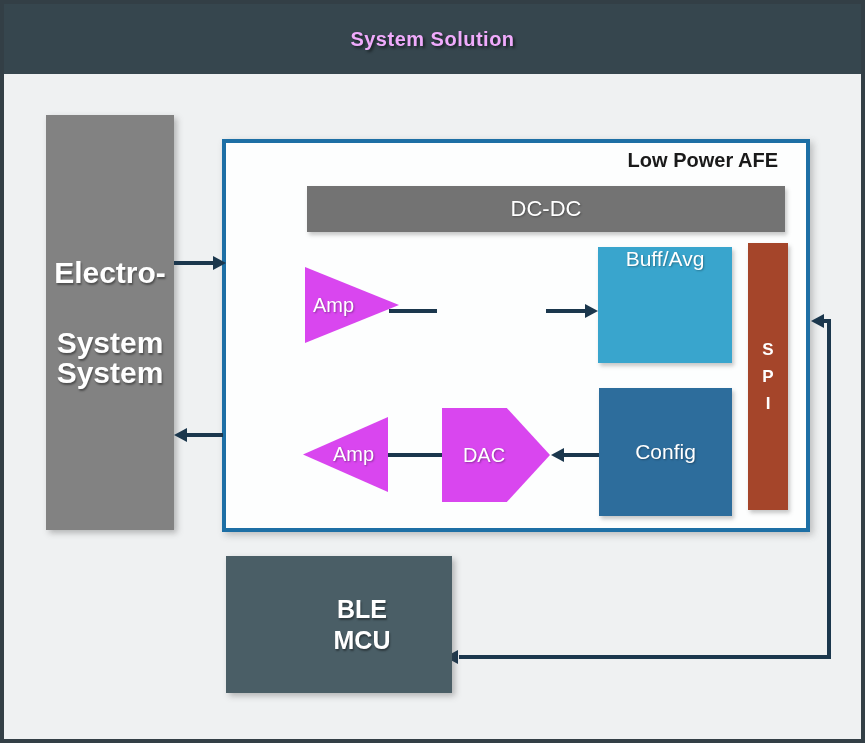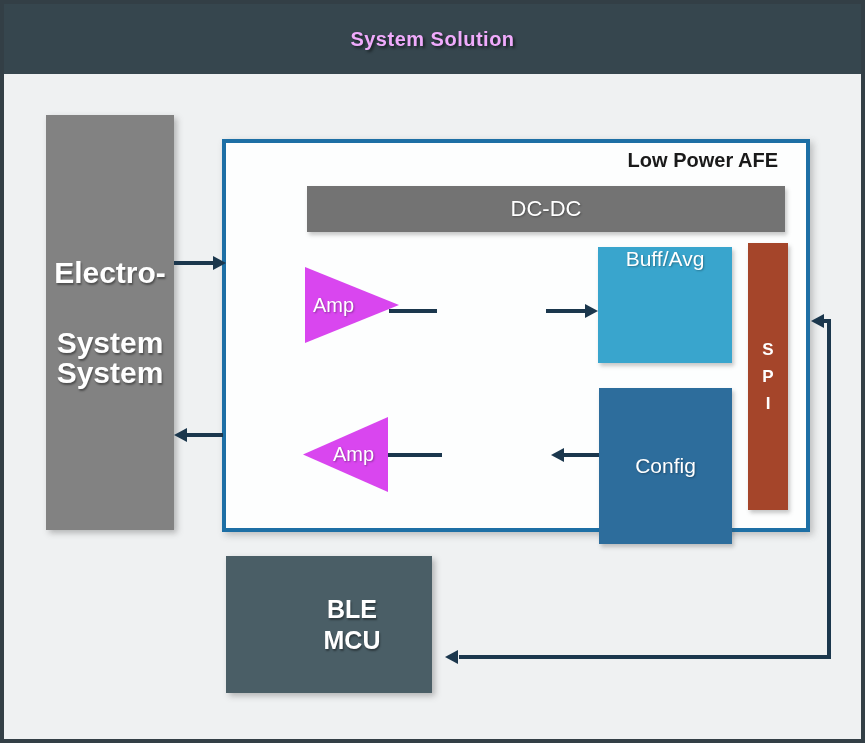--- a/index.html
+++ b/index.html
@@ -50,32 +50,32 @@
   .dac{left:216px;top:265px;width:108px;height:94px;
     clip-path:polygon(0 0,60% 0,100% 50%,60% 100%,0 100%);justify-content:center;padding-right:24px;box-sizing:border-box;}
   .amp-left{left:77px;top:274px;width:85px;height:75px;
     clip-path:polygon(100% 0,100% 100%,0 50%);justify-content:flex-start;padding-left:30px;box-sizing:border-box;}
   .buff{
     position:absolute;left:372px;top:104px;width:134px;height:116px;background:#39a5cd;
     display:flex;align-items:flex-start;justify-content:center;color:#fff;font-size:21px;
     box-shadow:2px 3px 4px rgba(70,70,70,.3);text-shadow:1px 1px 2px rgba(0,0,0,.3);
   }
   .config{
-    position:absolute;left:373px;top:245px;width:133px;height:156px;background:#2d6d9c;
+    position:absolute;left:373px;top:245px;width:133px;height:128px;background:#2d6d9c;
     display:flex;align-items:center;justify-content:center;color:#fff;font-size:21px;
     box-shadow:2px 3px 4px rgba(70,70,70,.3);text-shadow:1px 1px 2px rgba(0,0,0,.3);
   }
   .spi{
     position:absolute;left:522px;top:100px;width:40px;height:267px;background:#a5452a;
     display:flex;flex-direction:column;align-items:center;justify-content:center;gap:7px;
     color:#fff;font-size:17px;font-weight:bold;box-shadow:2px 3px 4px rgba(70,70,70,.3);
   }
   
   .mcu{
-    position:absolute;left:222px;top:552px;width:206px;height:137px;background:#4a5e66;
+    position:absolute;left:222px;top:552px;width:226px;height:137px;background:#4a5e66;
     display:flex;flex-direction:column;align-items:center;justify-content:center;
     padding-left:46px;box-sizing:border-box;
     color:#fff;font-weight:bold;font-size:25px;line-height:31px;
     box-shadow:3px 3px 6px rgba(70,70,70,.35);text-shadow:1px 2px 2px rgba(0,0,0,.4);
   }
   
   .ln{position:absolute;background:#1b374d;}
   .h{position:absolute;width:0;height:0;border-top:7px solid transparent;border-bottom:7px solid transparent;}
   .h.r{border-left:13px solid #1b374d;}
   .h.l{border-right:13px solid #1b374d;}
@@ -111,20 +111,23 @@
     <div class="h r" style="left:359px;top:161px;"></div>
     <div class="buff">
       <span>Buff/Avg</span>
     </div>
 
     <div class="config">
       <span>Config</span>
     </div>
     <div class="ln" style="left:338px;top:310px;width:35px;height:4px;"></div>
     <div class="h l" style="left:325px;top:305px;"></div>
+    <div class="shape dac">
+      <span>DAC</span>
+    </div>
     <div class="ln" style="left:162px;top:310px;width:54px;height:4px;"></div>
     <div class="shape amp-left">
       <span>Amp</span>
     </div>
 
     <div class="spi">
       <span>S</span>
       <span>P</span>
       <span>I</span>
     </div>

